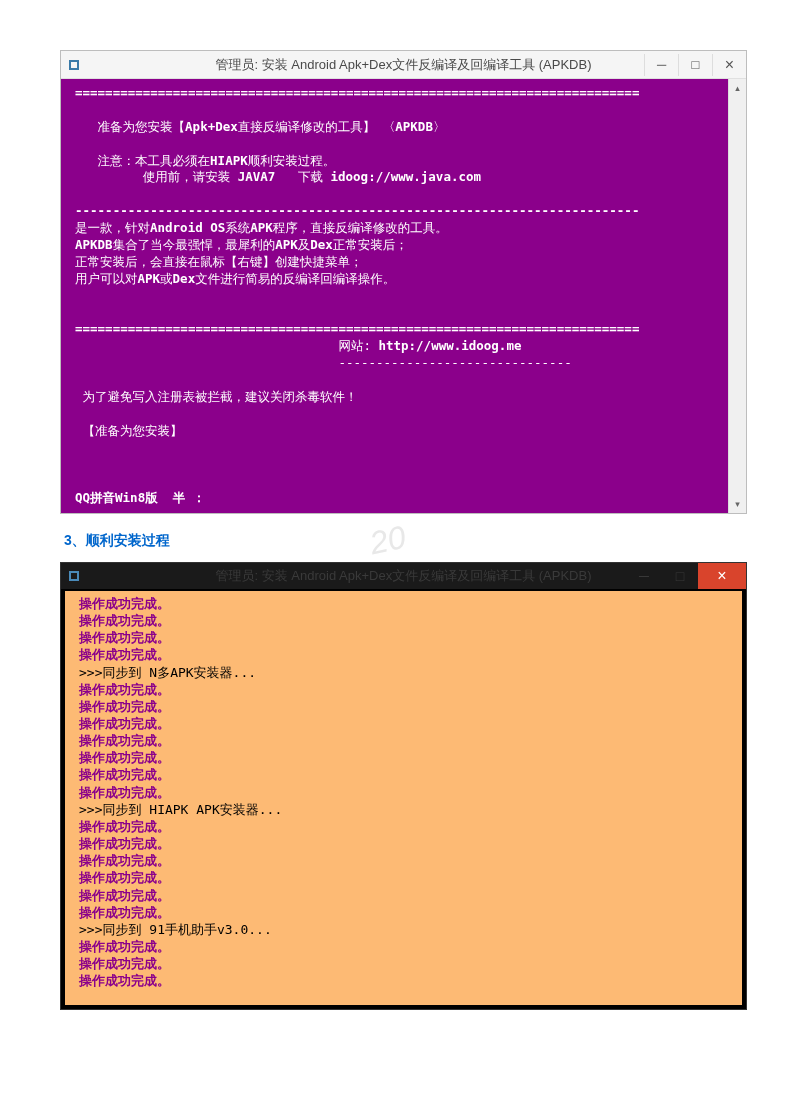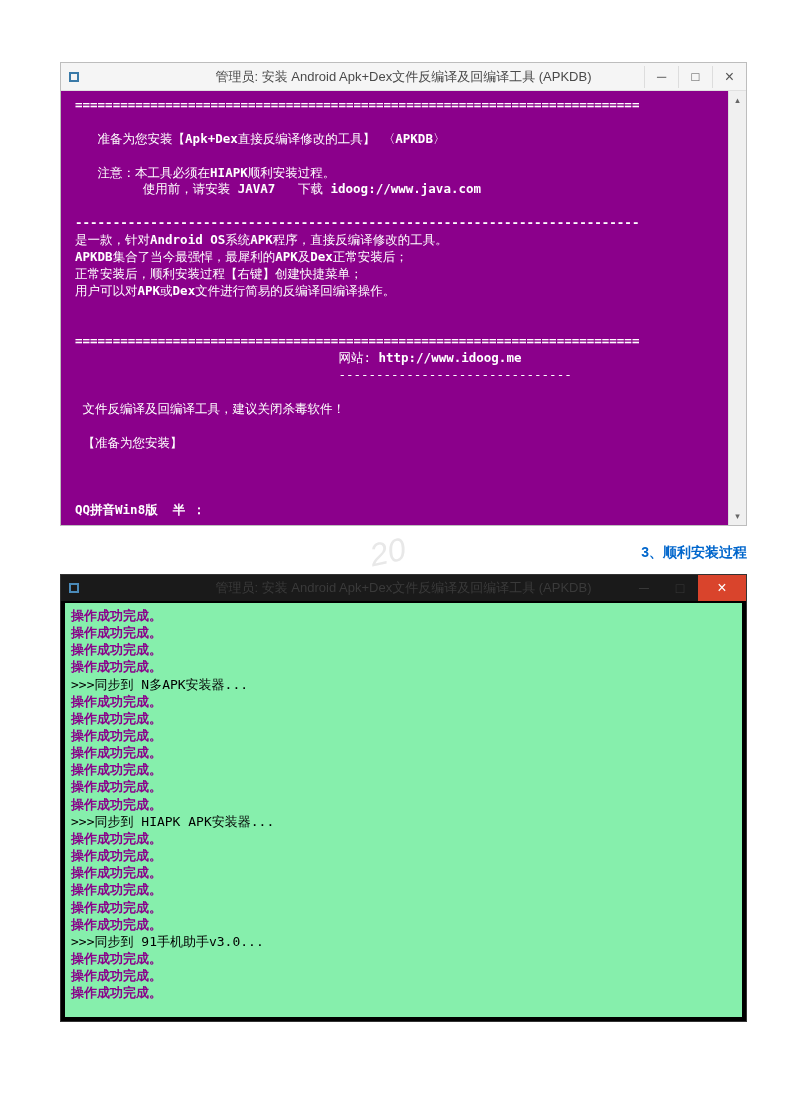--- a/index.html
+++ b/index.html
@@ -1,17 +1,17 @@
 <!DOCTYPE html>
 <html><head>
   <meta charset="utf-8">
   <style>
     * { margin: 0; padding: 0; box-sizing: border-box; }
     body { background: #fff; font-family: "Microsoft YaHei", sans-serif; width: 792px; }
-    .page { padding: 50px 45px 30px 60px; margin-top: 12px; }
+    .page { padding: 50px 45px 30px 60px; }
 
     
     .win1 { border: 1px solid #bdbdbd; background: #fff; }
     .titlebar1 {
       height: 28px; background: #f5f5f5; display: flex; align-items: center;
       border-bottom: 1px solid #e0e0e0; position: relative;
     }
     .titlebar1 .app-icon {
       width: 10px; height: 10px; border: 2px solid #3a7aa8; margin-left: 8px;
     }
@@ -62,22 +62,22 @@
     .titlebar2 .btns { margin-left: auto; display: flex; height: 100%; }
     .titlebar2 .btn {
       width: 36px; display: flex; align-items: center; justify-content: center;
       color: #3a3a3a; font-size: 14px;
     }
     .titlebar2 .btn.close {
       background: #d9442c; color: #fff; font-size: 16px; width: 48px;
     }
 
     .console2 {
-      background: #86efac; color: #8b008b; font-family: "NSimSun","SimSun",monospace;
-      font-size: 13px; line-height: 1.32; padding: 4px 6px 8px 6px;
+      background: #fdba74; color: #8b008b; font-family: "NSimSun","SimSun",monospace;
+      font-size: 13px; line-height: 1.32; padding: 4px 6px 8px 14px;
       white-space: pre; min-height: 420px; font-weight: bold;
       border: 4px solid #000; border-top: 2px solid #000;
     }
     .console2 .black { color: #000; font-weight: normal; }
 
     
     .watermark {
       position: absolute; color: #e8e8e8; font-size: 32px; font-style: italic;
       transform: rotate(-12deg); pointer-events: none; z-index: -1;
     }
@@ -101,43 +101,43 @@
       <div class="console1"><b>===========================================================================</b>
 
 <span>   准备为您安装【</span><b>Apk+Dex</b><span>直接反编译修改的工具】 〈</span><b>APKDB</b><span>〉</span>
 
 <span>   注意：本工具必须在</span><b>HIAPK</b><span>顺利安装过程。</span>
 <span>         使用前，请安装 </span><b>JAVA7</b><span>   下载 </span><b>idoog://www.java.com</b>
 
 <b>---------------------------------------------------------------------------</b>
 <span>是一款，针对</span><b>Android OS</b><span>系统</span><b>APK</b><span>程序，直接反编译修改的工具。</span>
 <b>APKDB</b><span>集合了当今最强悍，最犀利的</span><b>APK</b><span>及</span><b>Dex</b><span>正常安装后；</span>
-<span>正常安装后，顺利安装过程【右键】创建快捷菜单；</span>
+<span>正常安装后，会直接在鼠标【右键】创建快捷菜单；</span>
 <span>用户可以对</span><b>APK</b><span>或</span><b>Dex</b><span>文件进行简易的反编译回编译操作。</span>
 
 
 <b>===========================================================================</b>
 <span>                                   网站: </span><b>http://www.idoog.me</b>
 <span>                                   -------------------------------</span>
 
-<span> 文件反编译及回编译工具，建议关闭杀毒软件！</span>
+<span> 为了避免写入注册表被拦截，建议关闭杀毒软件！</span>
 
 <span> 【准备为您安装】</span>
 
 
 
 <b>QQ拼音Win8版  半 ：</b></div>
       <div class="scrollbar1">
         <div class="arrow">▴</div>
         <div class="arrow down">▾</div>
       </div>
     </div>
   </div>
 
-  <div style="position:relative;text-align:right;">
+  <div style="position:relative;">
     <div class="watermark" style="left:310px; top:-10px;">20</div>
     <div class="heading">3、顺利安装过程</div>
   </div>
 
   <div class="win2">
     <div class="titlebar2">
       <div class="app-icon"></div>
       <div class="title">管理员: 安装 Android Apk+Dex文件反编译及回编译工具 (APKDB)</div>
       <div class="btns">
         <div class="btn">─</div>

